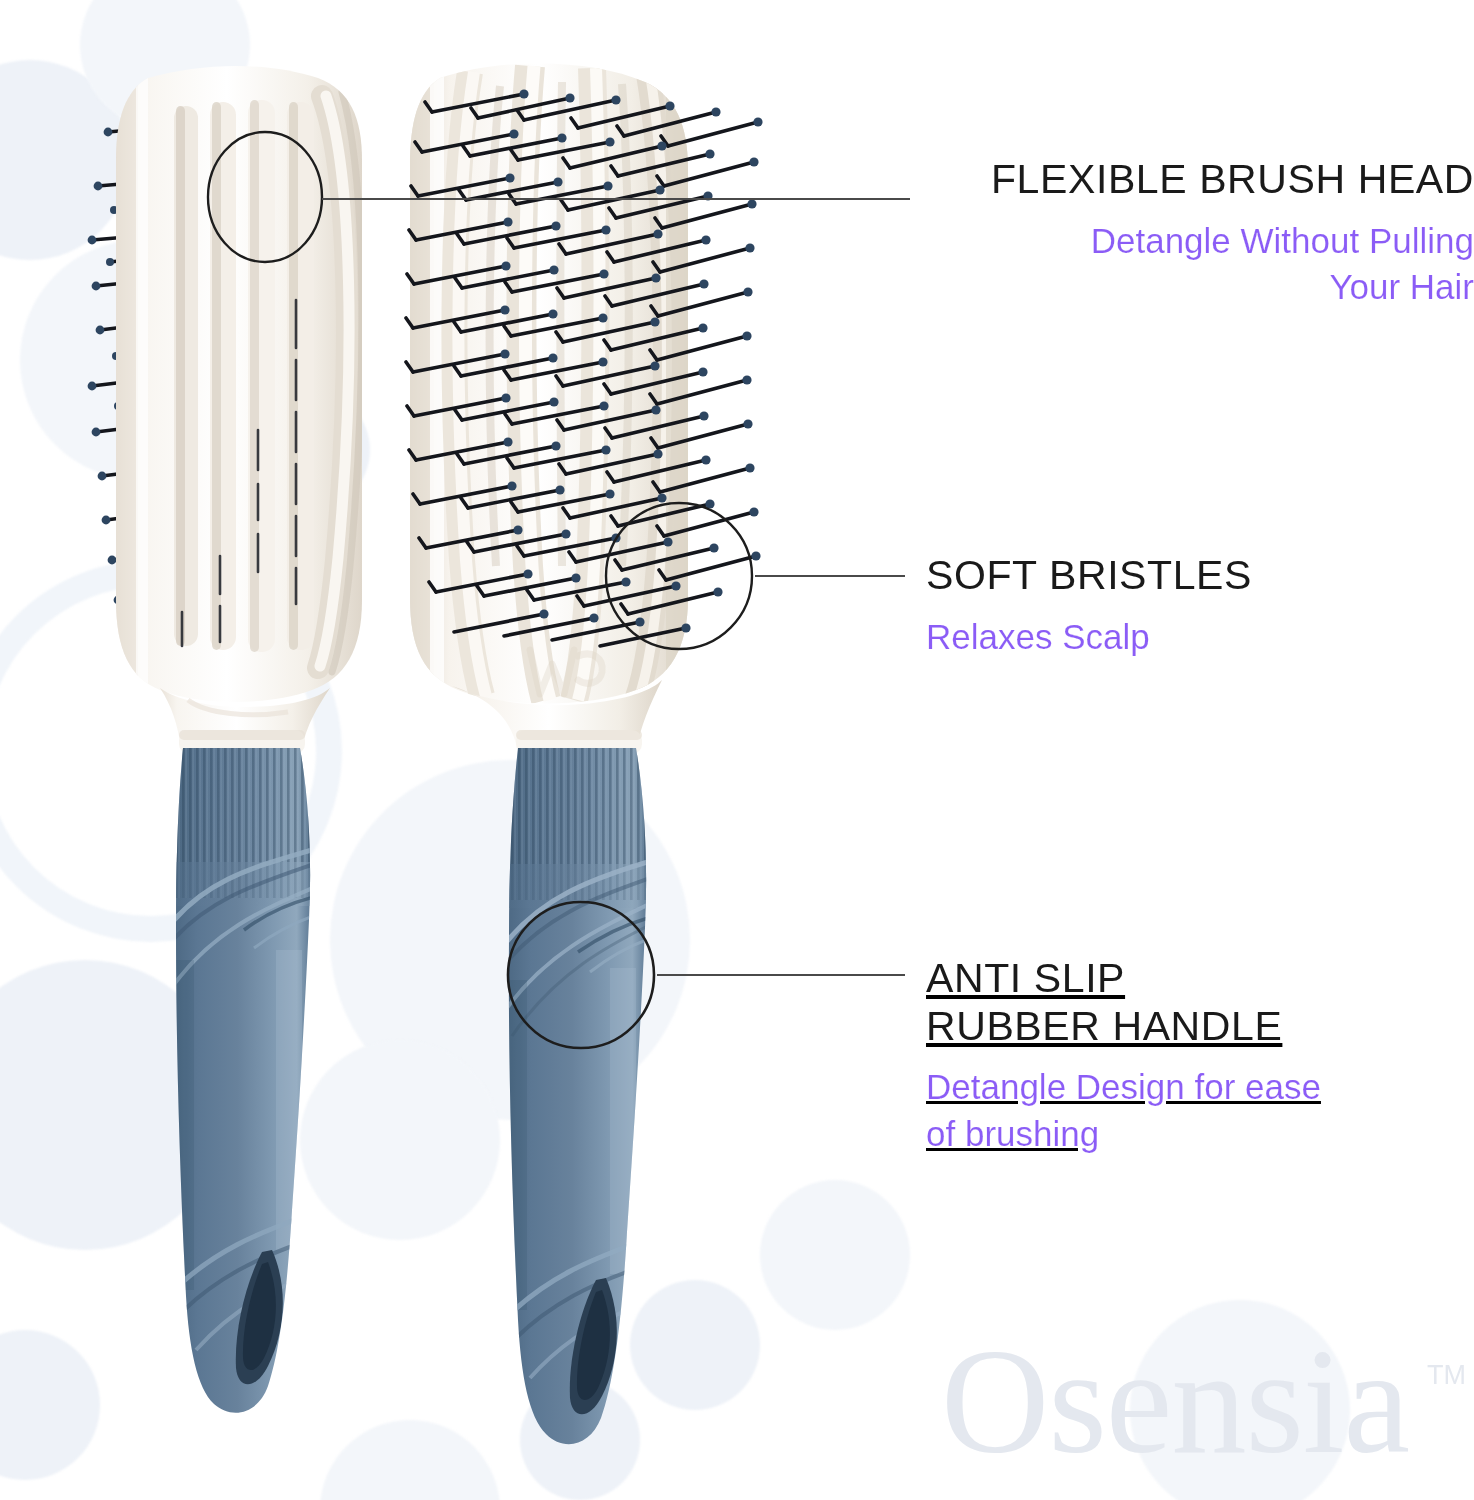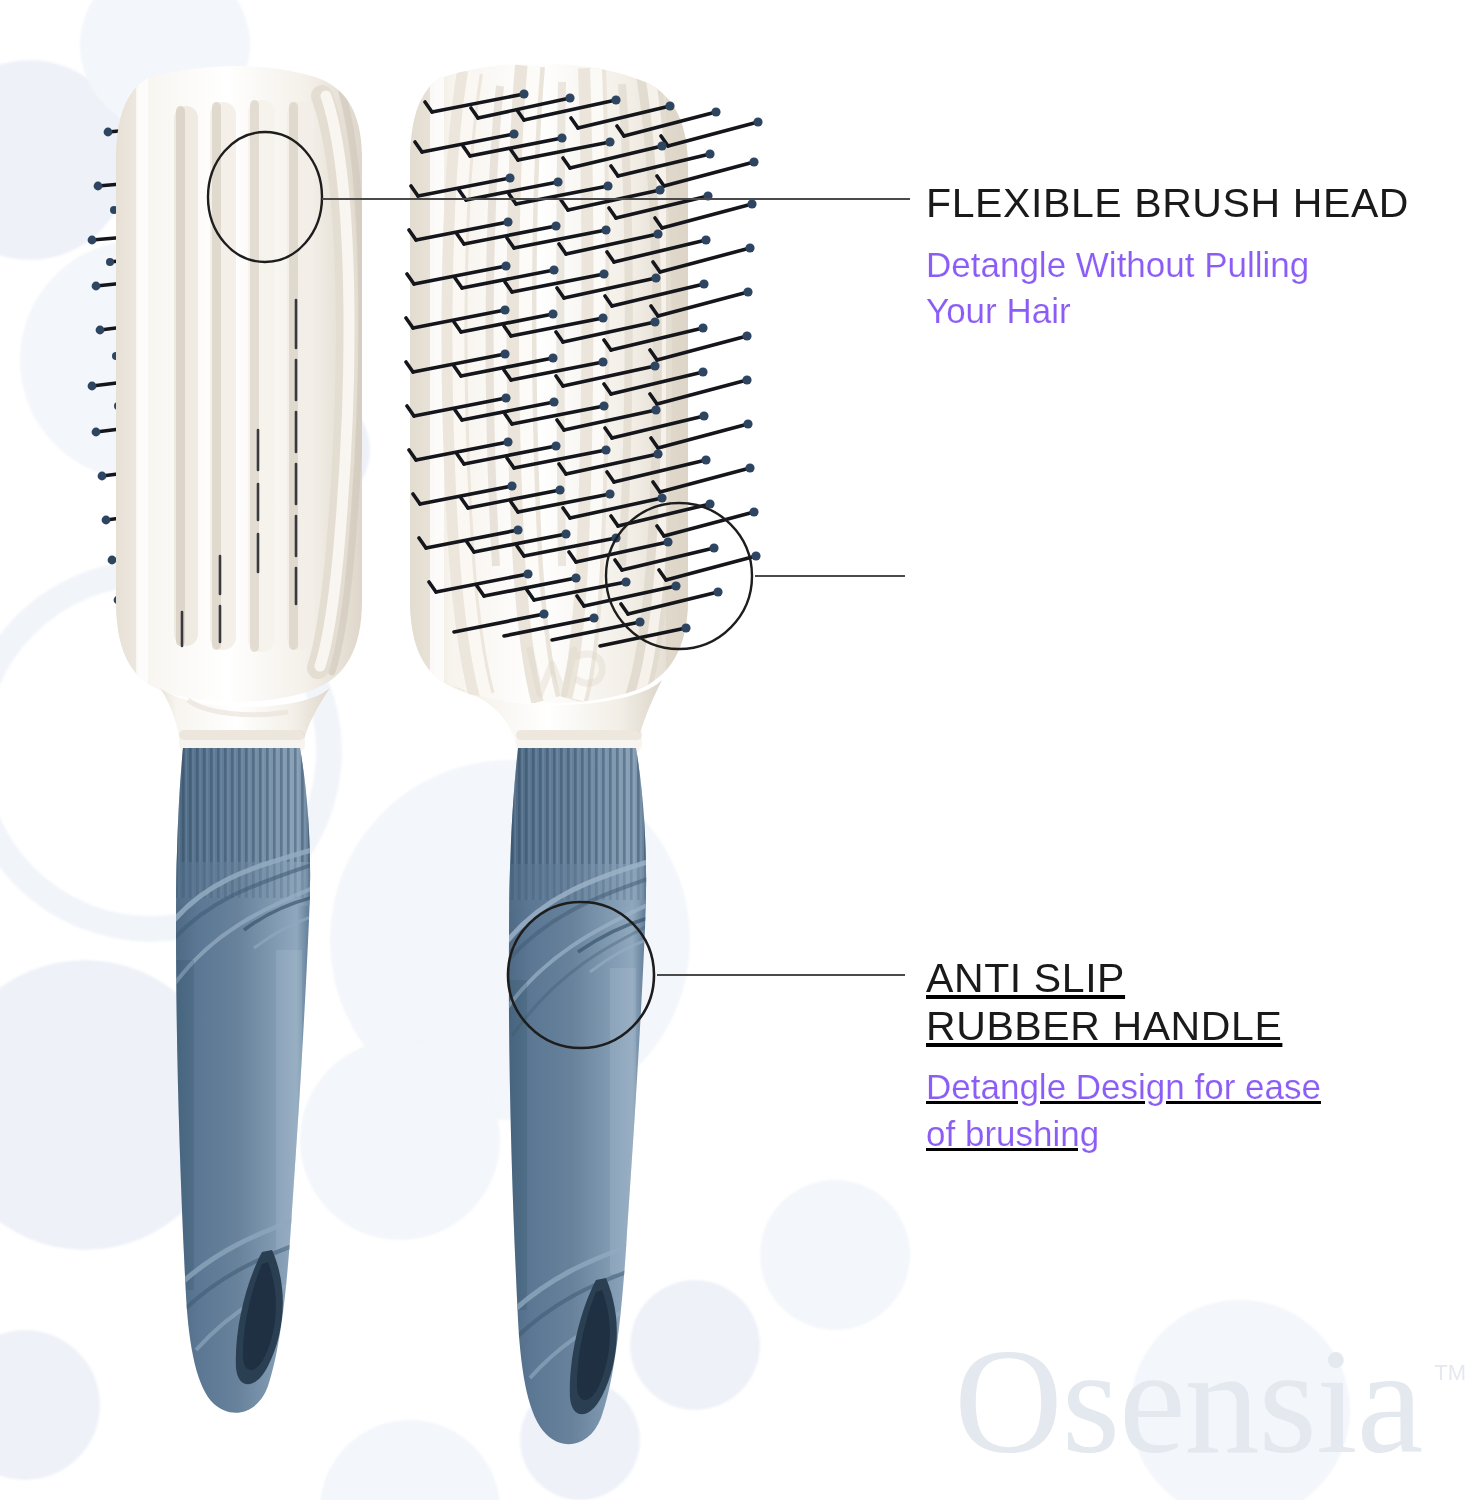--- a/index.html
+++ b/index.html
@@ -104,24 +104,24 @@
   #brand-word {
     font-family: "Liberation Serif", serif;
     font-size: 150px;
     font-weight: 400;
     color: #e4e8ef;
     line-height: 0.95;
     letter-spacing: -1px;
   }
   #brand-tm {
     font-family: "Liberation Sans", sans-serif;
-    font-size: 22px;
+    font-size: 27px;
     color: #e4e8ef;
     margin-top: 30px;
-    margin-left: 12px;
+    margin-left: 18px;
   }
 </style>
 </head>
 <body>
 
 <div id="stage">
 
   <div id="bg-decor">
     <div class="bokeh" style="left:-70px;  top:60px;   width:200px; height:200px;"></div>
     <div class="bokeh faint" style="left:80px;   top:-40px;  width:170px; height:170px;"></div>
@@ -629,26 +629,30 @@
 
     <circle cx="679" cy="576" r="73" fill="none" stroke="#1d1d1d" stroke-width="2.4"></circle>
     <line x1="755" y1="576" x2="905" y2="576" stroke="#4a4a4a" stroke-width="2.2"></line>
 
     <circle cx="581" cy="975" r="73" fill="none" stroke="#1d1d1d" stroke-width="2.6"></circle>
     <line x1="657" y1="975" x2="905" y2="975" stroke="#4a4a4a" stroke-width="2.2"></line>
   </svg>
 
   <div id="callouts">
 
-    <div class="callout" style="top:180px;">
+    <div class="callout" style="top:156px;text-align:right;">
       <h2 class="callout-title">FLEXIBLE BRUSH HEAD</h2>
       <p class="callout-sub">Detangle Without Pulling
 Your Hair</p>
     </div>
 
+    <div class="callout" style="top:552px;">
+      <h2 class="callout-title">SOFT BRISTLES</h2>
+      <p class="callout-sub">Relaxes Scalp</p>
+    </div>
 
     <div class="callout" style="top:955px;text-decoration:underline;">
       <h2 class="callout-title">ANTI SLIP
 RUBBER HANDLE</h2>
       <p class="callout-sub">Detangle Design for ease
 of brushing</p>
     </div>
   </div>
 
   <div id="brand">

